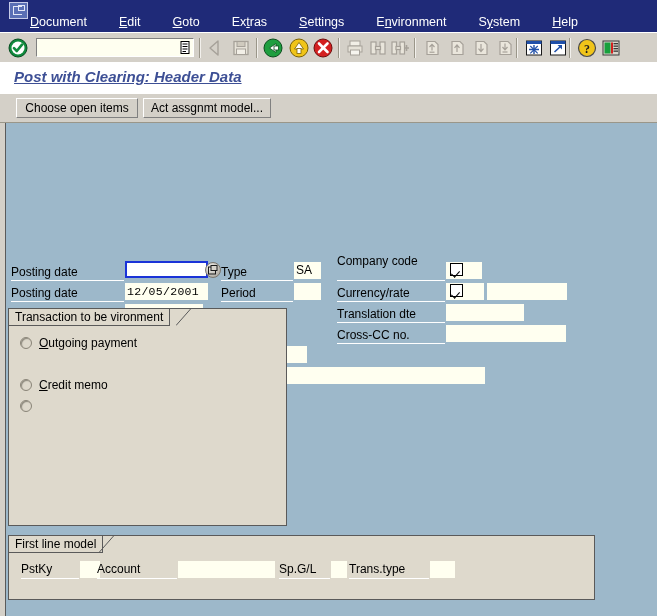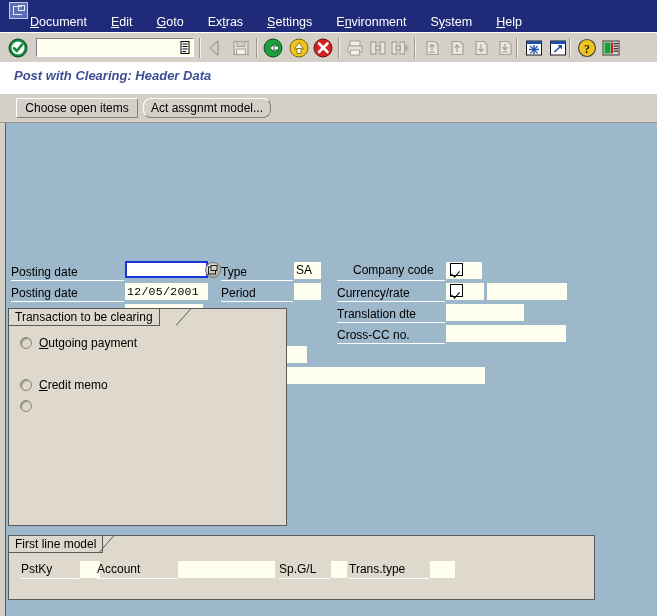--- a/index.html
+++ b/index.html
@@ -49,21 +49,21 @@
     content: "";
     position: absolute;
     left: 8px; top: 2px;
     width: 5px; height: 4px;
     border: 1px solid #e4e8f7;
   }
   .menu-items {
     position: absolute;
     left: 20px; top: 15px;
     display: flex;
-    gap: 4px;
+    gap: 12px;
     align-items: center;
   }
   .menu-item {
     color: #ffffff;
     font-size: 12.5px;
     padding: 0 10px;
     white-space: nowrap;
     line-height: 15px;
     cursor: default;
   }
@@ -113,26 +113,27 @@
   
   .titlestrip {
     position: absolute;
     left: 0; top: 62px;
     width: 657px; height: 32px;
     background: #ffffff;
   }
   .page-title {
     position: absolute;
     left: 14px; top: 6px;
-    font-size: 13px;
+    font-size: 15px;
     font-weight: bold;
     font-style: italic;
     color: #3d4f95;
     letter-spacing: 0px;
     white-space: nowrap;
+    text-decoration: underline;
   }
 
   
   .apptoolbar {
     position: absolute;
     left: 0; top: 94px;
     width: 657px; height: 28px;
     background: #d4d0c8;
     border-bottom: 1px solid #9a9689;
   }
@@ -507,39 +508,39 @@
       </svg>
     </div>
   </div>
 
   <div class="titlestrip">
     <div class="page-title">Post with Clearing: Header Data</div>
   </div>
 
   <div class="apptoolbar">
     <div class="appbtn" style="left:16px; width:122px;">Choose open items</div>
-    <div class="appbtn" style="left:143px; width:128px;border-radius:8px;">Act assgnmt model...</div>
+    <div class="appbtn" style="left:143px; width:128px;">Act assgnmt model...</div>
   </div>
 
   <div class="canvas">
     <div class="leftrail"></div>
 
     <div class="flabel" style="left:11px; top:141px;">Posting date</div>
     <div class="underline" style="left:11px; top:157px; width:113px;"></div>
     <input class="finput focused" style="left: 125px; top: 138px; width: 83px;" value="">
     <div class="matchcode" style="left:205px; top:139px;">
       <svg width="10" height="10" viewBox="0 0 10 10">
         <rect x="0.5" y="2" width="7" height="7" fill="none" stroke="#1a1a1a" stroke-width="1"></rect>
         <rect x="3" y="0.5" width="6" height="5" fill="#d8d4cc" stroke="#1a1a1a" stroke-width="1"></rect>
       </svg>
     </div>
     <div class="flabel" style="left:221px; top:141px;">Type</div>
     <div class="underline" style="left:221px; top:157px; width:72px;"></div>
     <input class="finput" style="left: 294px; top: 139px; width: 27px;" value="SA">
-    <div class="flabel" style="left:337px; top:139px;margin-left:16px;">Company code</div>
+    <div class="flabel" style="left:337px; top:130px;">Company code</div>
     <div class="underline" style="left:337px; top:157px; width:108px;"></div>
     <div class="finput" style="left:446px; top:139px; width:36px;"></div>
     <div class="reqbox" style="left:450px; top:140px;"></div>
 
     <div class="flabel" style="left:11px; top:162px;">Posting date</div>
     <div class="underline" style="left:11px; top:178px; width:113px;"></div>
     <input class="finput mono" style="left: 125px; top: 160px; width: 83px;" value="12/05/2001">
     <div class="flabel" style="left:221px; top:162px;">Period</div>
     <div class="underline" style="left:221px; top:178px; width:72px;"></div>
     <input class="finput" style="left: 294px; top: 160px; width: 27px;" value="">
@@ -566,21 +567,21 @@
     <div class="flabel" style="left:11px; top:225px;">Doc.header text</div>
     <div class="underline" style="left:11px; top:241px; width:113px;"></div>
     <input class="finput" style="left: 125px; top: 223px; width: 182px;" value="">
 
     <div class="flabel" style="left:11px; top:246px;">Clearing text</div>
     <div class="underline" style="left:11px; top:262px; width:113px;"></div>
     <input class="finput" style="left: 125px; top: 244px; width: 360px;" value="">
 
     <div class="groupbox" style="left:8px; top:185px; width:279px; height:218px;">
 
-      <div class="gb-tab">Transaction to be clearing</div>
+      <div class="gb-tab">Transaction to be vironment</div>
       <div class="gb-slant" style="left:167px;">
         <svg width="16" height="18" viewBox="0 0 16 18">
           <path d="M0 17.5 L15 0.5" stroke="#5a5a5a" stroke-width="1" fill="none"></path>
         </svg>
       </div>
 
       <div class="radio-row" style="left:11px; top:25px;">
         <span class="radio-dot"></span>
         <span class="radio-label"><u>O</u>utgoing payment</span>
       </div>

